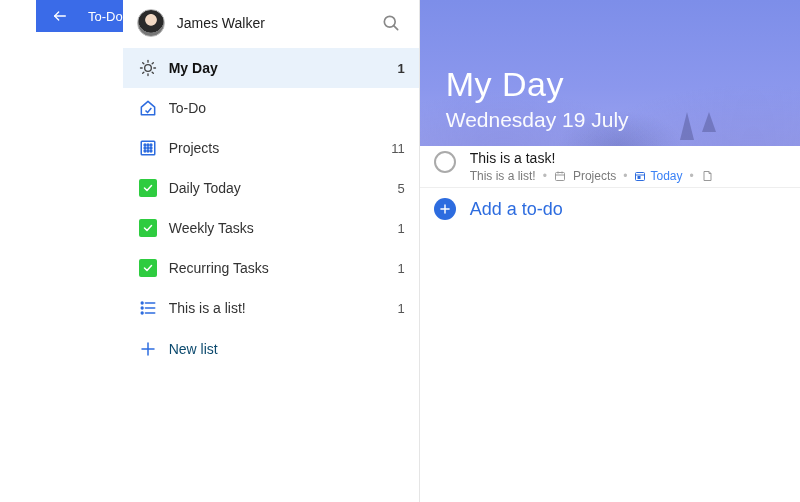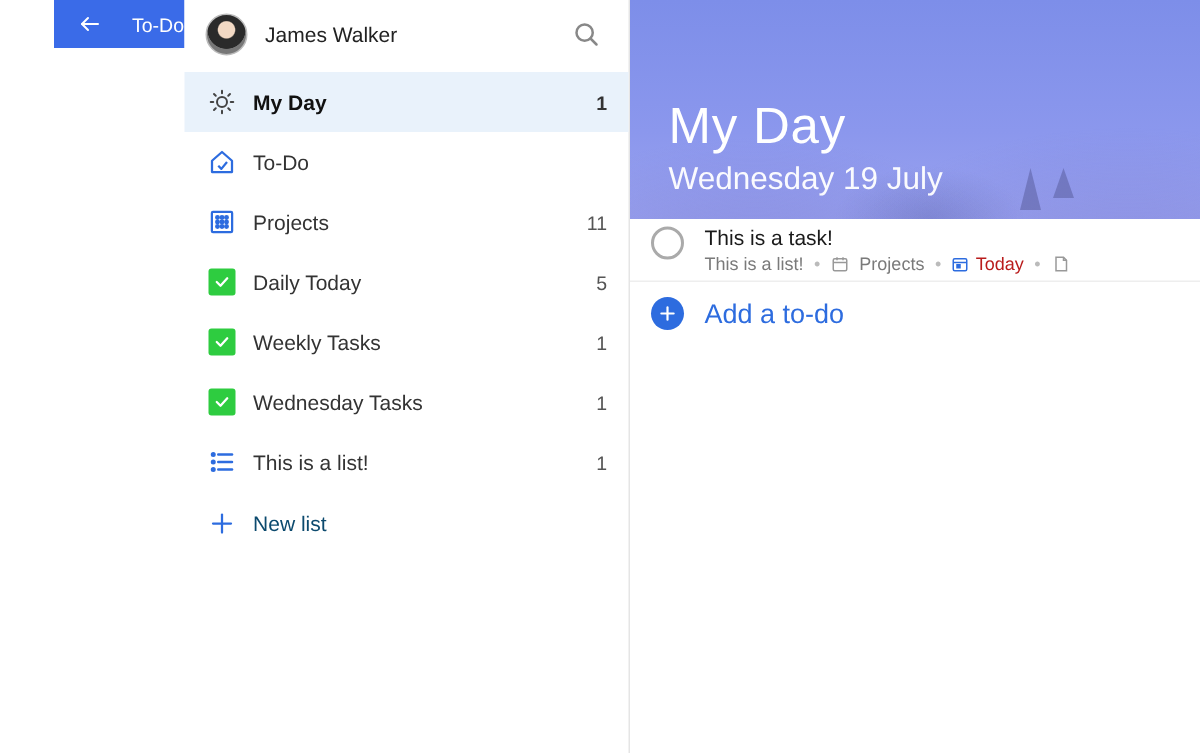--- a/index.html
+++ b/index.html
@@ -39,21 +39,21 @@
     color:#fff; padding:24px 26px 14px; display:flex; flex-direction:column; justify-content:flex-end; position:relative;
   }
   .hero .trees { position:absolute; bottom:6px; right:120px; display:flex; gap:8px; opacity:.35; }
   .tree { width:0;height:0;border-left:7px solid transparent;border-right:7px solid transparent;border-bottom:28px solid #3d3f77; }
   .hero h1 { font-weight:300; font-size:34px; letter-spacing:.5px; }
   .hero .date { font-size:21px; font-weight:400; margin-top:4px; opacity:.96; }
   .task-row { display:flex; align-items:flex-start; padding:4px 14px; border-bottom:1px solid #eee; }
   .task-check { width:22px; height:22px; border:2px solid #aaa; border-radius:50%; margin-right:14px; margin-top:1px; flex-shrink:0; }
   .task-title { font-size:14px; color:#1a1a1a; font-weight:500; }
   .task-meta { font-size:12px; color:#7a7a7a; margin-top:3px; display:flex; align-items:center; gap:7px; }
-  .task-meta .today { color:#b91c1c; display:inline-flex; align-items:center; gap:4px;justify-content:flex-end; }
+  .task-meta .today { color:#3b82f6; display:inline-flex; align-items:center; gap:4px;justify-content:flex-end; }
   .dot { color:#bbb; }
   .meta-ic { display:inline-flex; align-items:center; }
   .add-row { display:flex; align-items:center; padding:10px 14px; color:#2d6cdf; font-size:18px; }
   .add-ic { width:22px; height:22px; border-radius:50%; background:#2d6cdf; color:#fff; display:flex; align-items:center; justify-content:center; margin-right:14px; }
   svg { display:block; }
 </style>
 </head>
 <body>
 
 <div class="app">
@@ -157,21 +157,21 @@
         </div>
 
         <div class="list-item">
           <span class="icon">
             <span class="checkbox-ic">
                 <svg viewBox="0 0 24 24" fill="none" stroke="#fff" stroke-width="3" stroke-linecap="round" stroke-linejoin="round">
                   <polyline points="5 12 10 17 19 7"></polyline>
                 </svg>
               </span>
           </span>
-          <span class="label">Wednesday Tasks</span>
+          <span class="label">Recurring Tasks</span>
           <span class="count">1</span>
         </div>
 
         <div class="list-item">
           <span class="icon">
             <svg width="20" height="20" viewBox="0 0 24 24" fill="none" stroke="#2d6cdf" stroke-width="2" stroke-linecap="round">
                 <line x1="9" y1="6" x2="20" y2="6"></line>
                 <line x1="9" y1="12" x2="20" y2="12"></line>
                 <line x1="9" y1="18" x2="20" y2="18"></line>
                 <circle cx="5" cy="6" r="1" fill="#2d6cdf"></circle>

